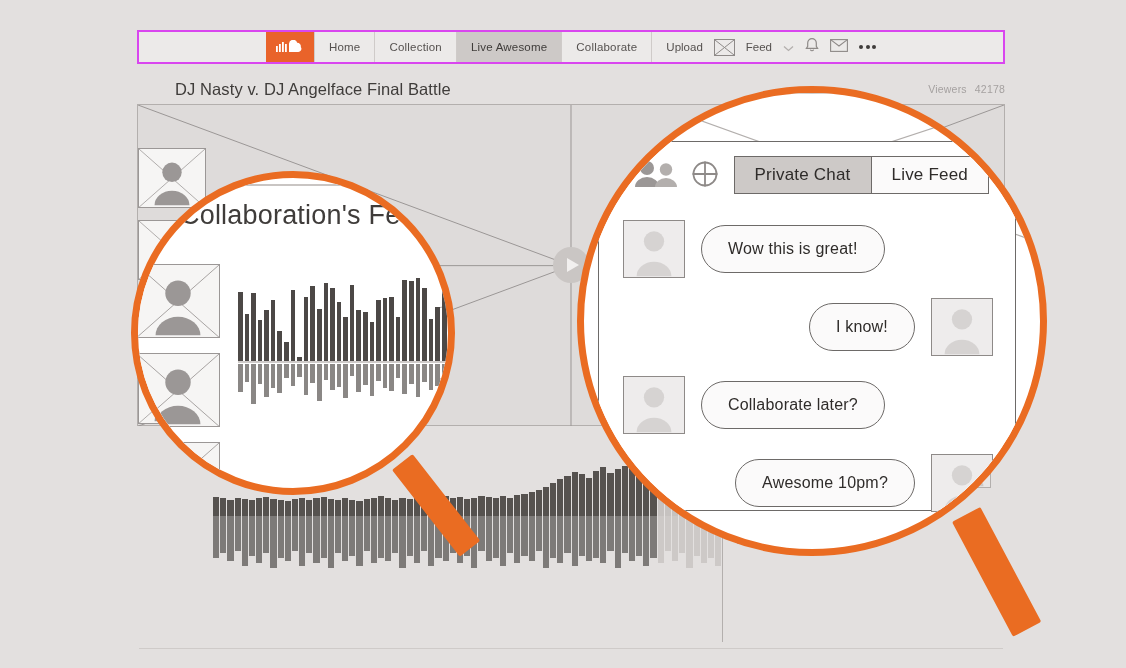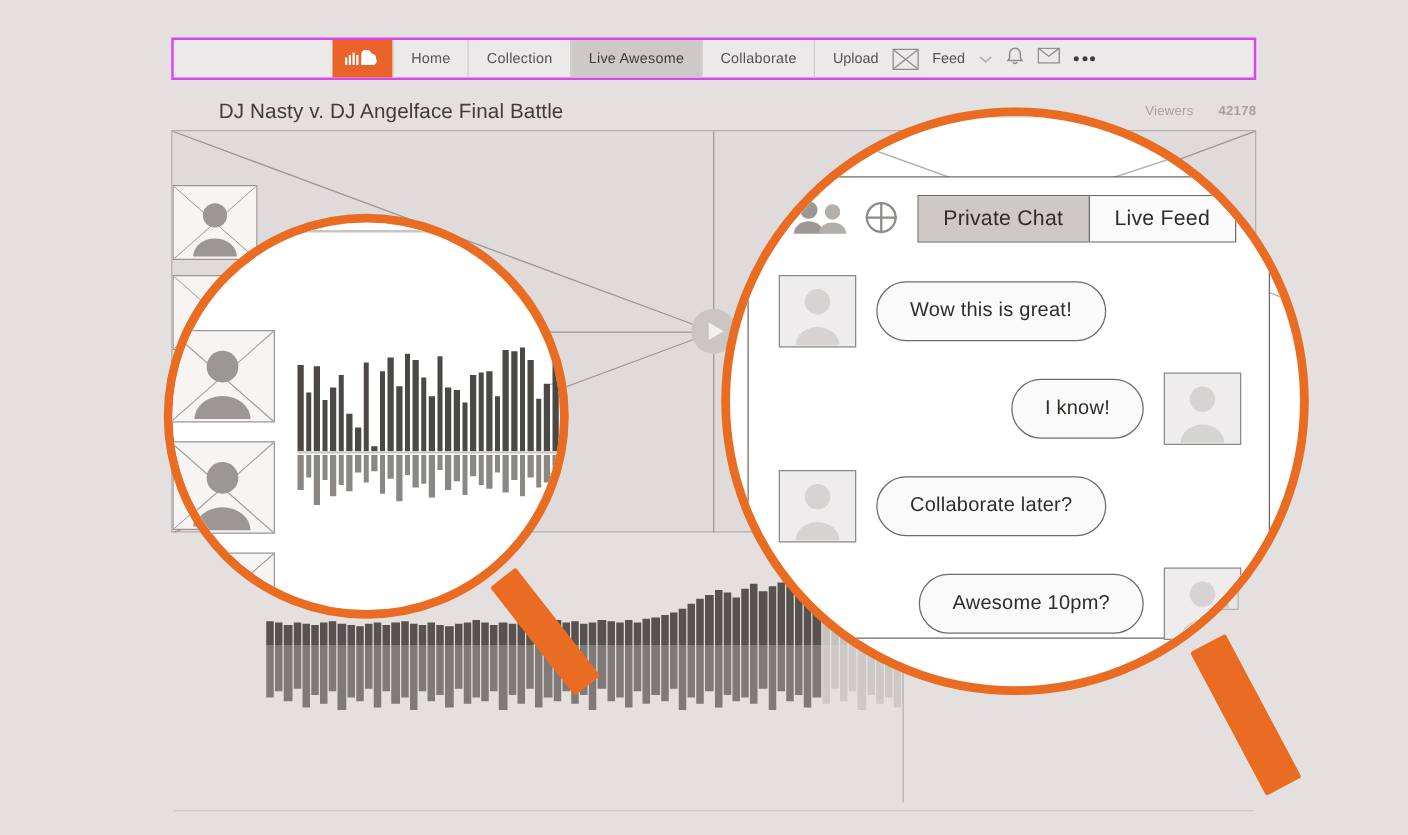--- a/index.html
+++ b/index.html
@@ -43,21 +43,21 @@
   .xbox { width: 21px; height: 17px; border: 1px solid #8e8a88; position: relative; }
   .xbox svg { position: absolute; inset: 0; }
   .nav-user { font-size: 11.5px; color: #55514f; }
   .dots { display: flex; gap: 2.5px; align-items: center; }
   .dots i { width: 4px; height: 4px; border-radius: 50%; background: #3f3c3a; display: block; }
 
   
   .title-row { position: absolute; left: 38px; top: 52px; width: 830px; display: flex; align-items: baseline; }
   .page-title { font-size: 16.5px; color: #3f3c3a; letter-spacing: .1px; }
   .viewers { position: absolute; right: 0px; top: 3px; font-size: 10.5px; color: #a5a1a0; letter-spacing: .2px; }
-  .viewers b { font-weight: bold; margin-left: 20px; }
+  .viewers b { font-weight: normal; margin-left: 8px; }
 
   
   .video { position: absolute; left: 0px; top: 76px; width: 868px; height: 322px;
     background: #dedbda; border: 1px solid #b3afad; }
   .video svg { position: absolute; inset: 0; }
   .playbtn { position: absolute; left: 50%; top: 50%; transform: translate(-50%,-50%);
     width: 36px; height: 36px; border-radius: 50%; background: #cac6c4;
     display: flex; align-items: center; justify-content: center; }
   .playbtn .tri { width: 0; height: 0; border-left: 12px solid #f2f0ef;
     border-top: 7.5px solid transparent; border-bottom: 7.5px solid transparent; margin-left: 3px; }
@@ -537,20 +537,21 @@
   <div class="lens" style="left:131px; top:171px; width:324px; height:324px;">
     <div class="lens-inner">
       <svg class="L-diag" viewBox="0 0 310 310" preserveAspectRatio="none">
         <line x1="240" y1="0" x2="330" y2="40" stroke="#b3afad" stroke-width="1"></line>
         <line x1="290" y1="70" x2="340" y2="80" stroke="#b3afad" stroke-width="1"></line>
         <line x1="300" y1="130" x2="345" y2="120" stroke="#b3afad" stroke-width="1"></line>
         <line x1="300" y1="200" x2="345" y2="215" stroke="#b3afad" stroke-width="1"></line>
         <line x1="290" y1="255" x2="340" y2="270" stroke="#b3afad" stroke-width="1"></line>
       </svg>
       <div class="L-rule"></div>
+      <div class="L-title">Collaboration's Feed</div>
 
       <div class="L-av" style="left:-2px; top:86px;">
         <svg viewBox="0 0 84 74" preserveAspectRatio="none">
             <line x1="0" y1="0" x2="84" y2="74" stroke="#9b9796" stroke-width=".9"></line>
             <line x1="84" y1="0" x2="0" y2="74" stroke="#9b9796" stroke-width=".9"></line>
             <circle cx="42" cy="29" r="13" fill="#9b9796"></circle>
             <path d="M19 72 a23 19 0 0 1 46 0 Z" fill="#9b9796"></path>
           </svg>
       </div>
       <div class="L-av" style="left:-2px; top:175px;">

